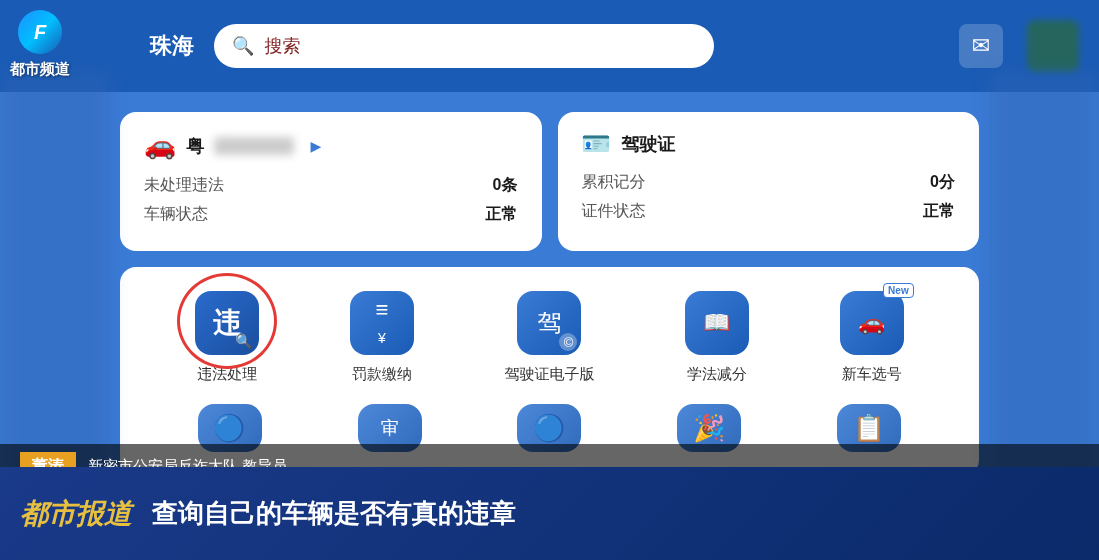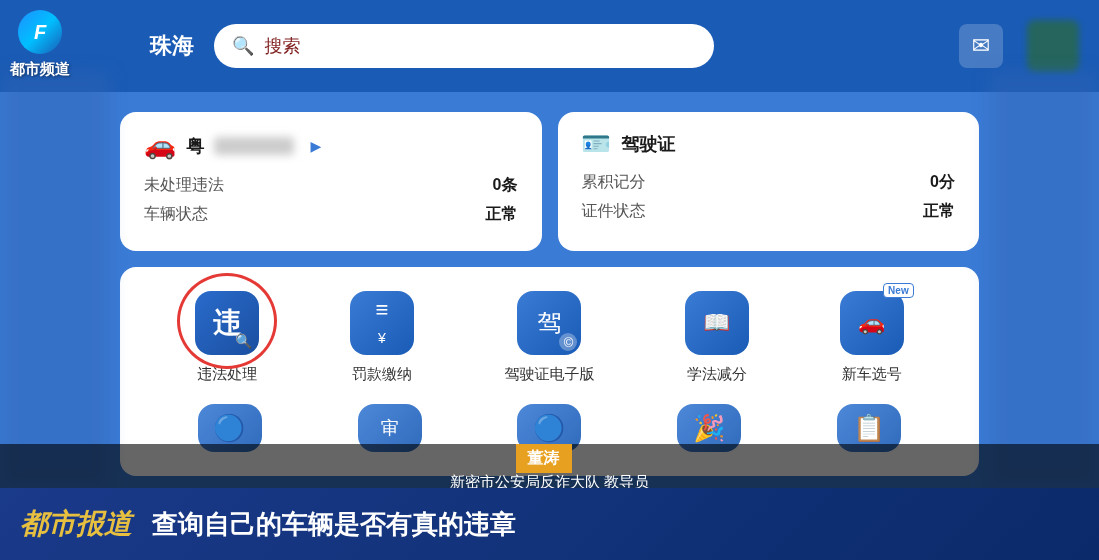--- a/index.html
+++ b/index.html
@@ -213,21 +213,20 @@
       position: absolute;
       bottom: 72px;
       left: 0;
       right: 0;
       height: 44px;
       background: rgba(0,0,0,0.6);
       display: flex;
       align-items: center;
       padding: 0 20px;
       gap: 0;
-      flex-direction: column;
     }
 
     .person-name {
       background: #e8a020;
       color: white;
       padding: 4px 12px;
       font-size: 16px;
       font-weight: bold;
       margin-right: 12px;
     }
@@ -236,21 +235,21 @@
       color: white;
       font-size: 15px;
     }
 
     
     .bottom-news {
       position: absolute;
       bottom: 0;
       left: 0;
       right: 0;
-      height: 72px;
+      height: 93px;
       background: linear-gradient(135deg, #1a3a8a, #0a2a6a);
       display: flex;
       align-items: center;
       padding: 0 20px;
       gap: 20px;
     }
 
     .news-logo {
       color: #e8c040;
       font-size: 28px;

